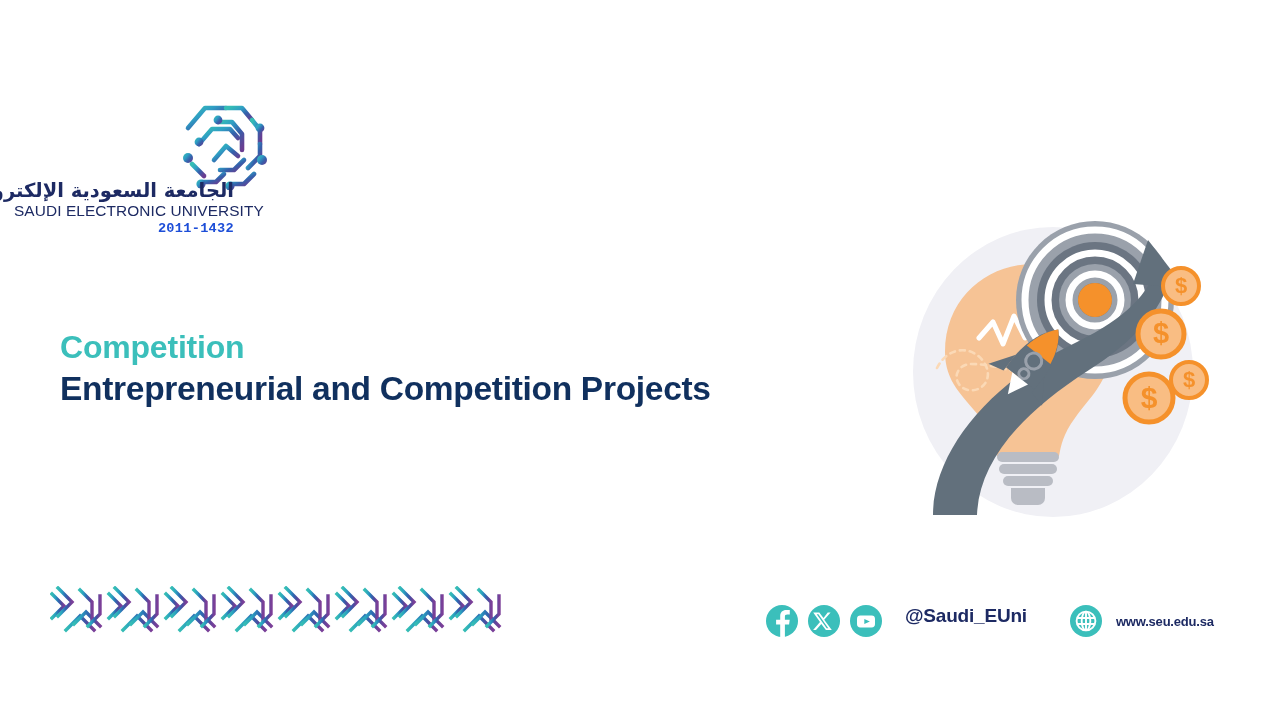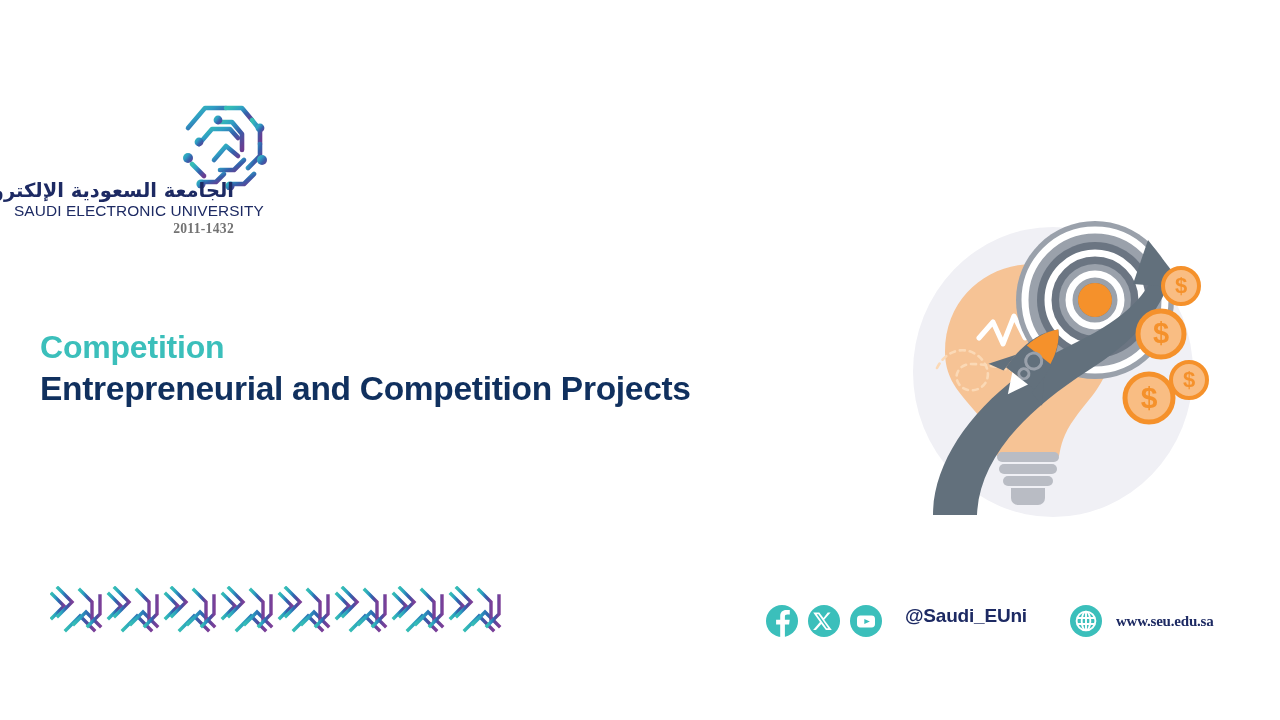--- a/index.html
+++ b/index.html
@@ -51,33 +51,33 @@
   .logo-en {
     font-family: "Liberation Sans", sans-serif;
     font-size: 15.4px;
     font-weight: normal;
     color: #1d2a63;
     line-height: 1.15;
     letter-spacing: 0.1px;
     white-space: nowrap;
   }
   .logo-year {
-    font-family: Liberation Serif, serif;
+    font-family: Liberation Mono, monospace;
     font-size: 13.6px;
     font-weight: bold;
-    color: #737373;
+    color: #1d4ed8;
     line-height: 1.2;
     letter-spacing: 0.3px;
     margin-top: 1px;
   }
 
   
   #headline {
     position: absolute;
-    left: 40px;
+    left: 60px;
     top: 330px;
     width: 760px;
   }
   #title-kicker {
     font-family: "Liberation Sans", sans-serif;
     font-size: 32px;
     font-weight: bold;
     color: #3bbfbb;
     letter-spacing: -0.2px;
     line-height: 1.08;
@@ -142,22 +142,22 @@
     margin-left: 13px;
     white-space: nowrap;
     letter-spacing: -0.2px;
   }
   #website-group {
     display: flex;
     align-items: center;
     margin-left: 43px;
   }
   #website-url {
-    font-family: Liberation Serif, serif;
-    font-size: 15px;
+    font-family: Liberation Sans, sans-serif;
+    font-size: 13px;
     font-weight: bold;
     color: #1d2a63;
     margin-left: 14px;
     white-space: nowrap;
     letter-spacing: -0.2px;
   }
 </style>
 </head>
 <body>
 

